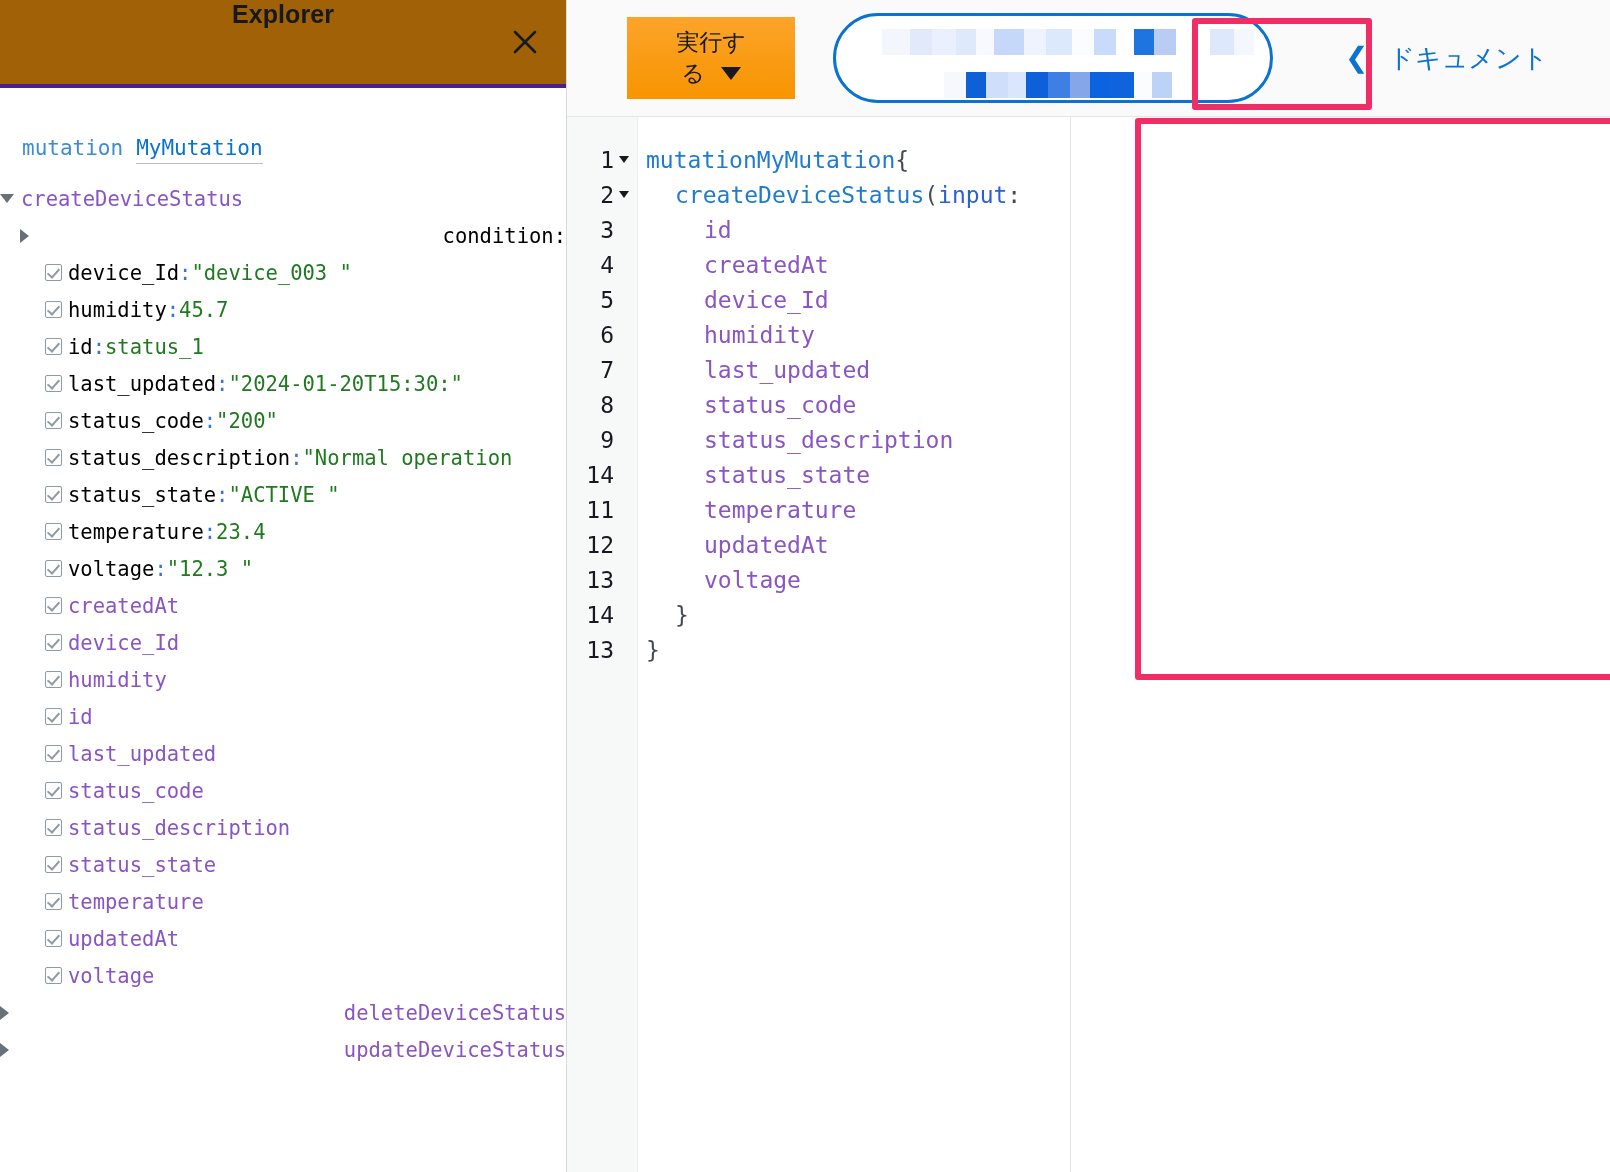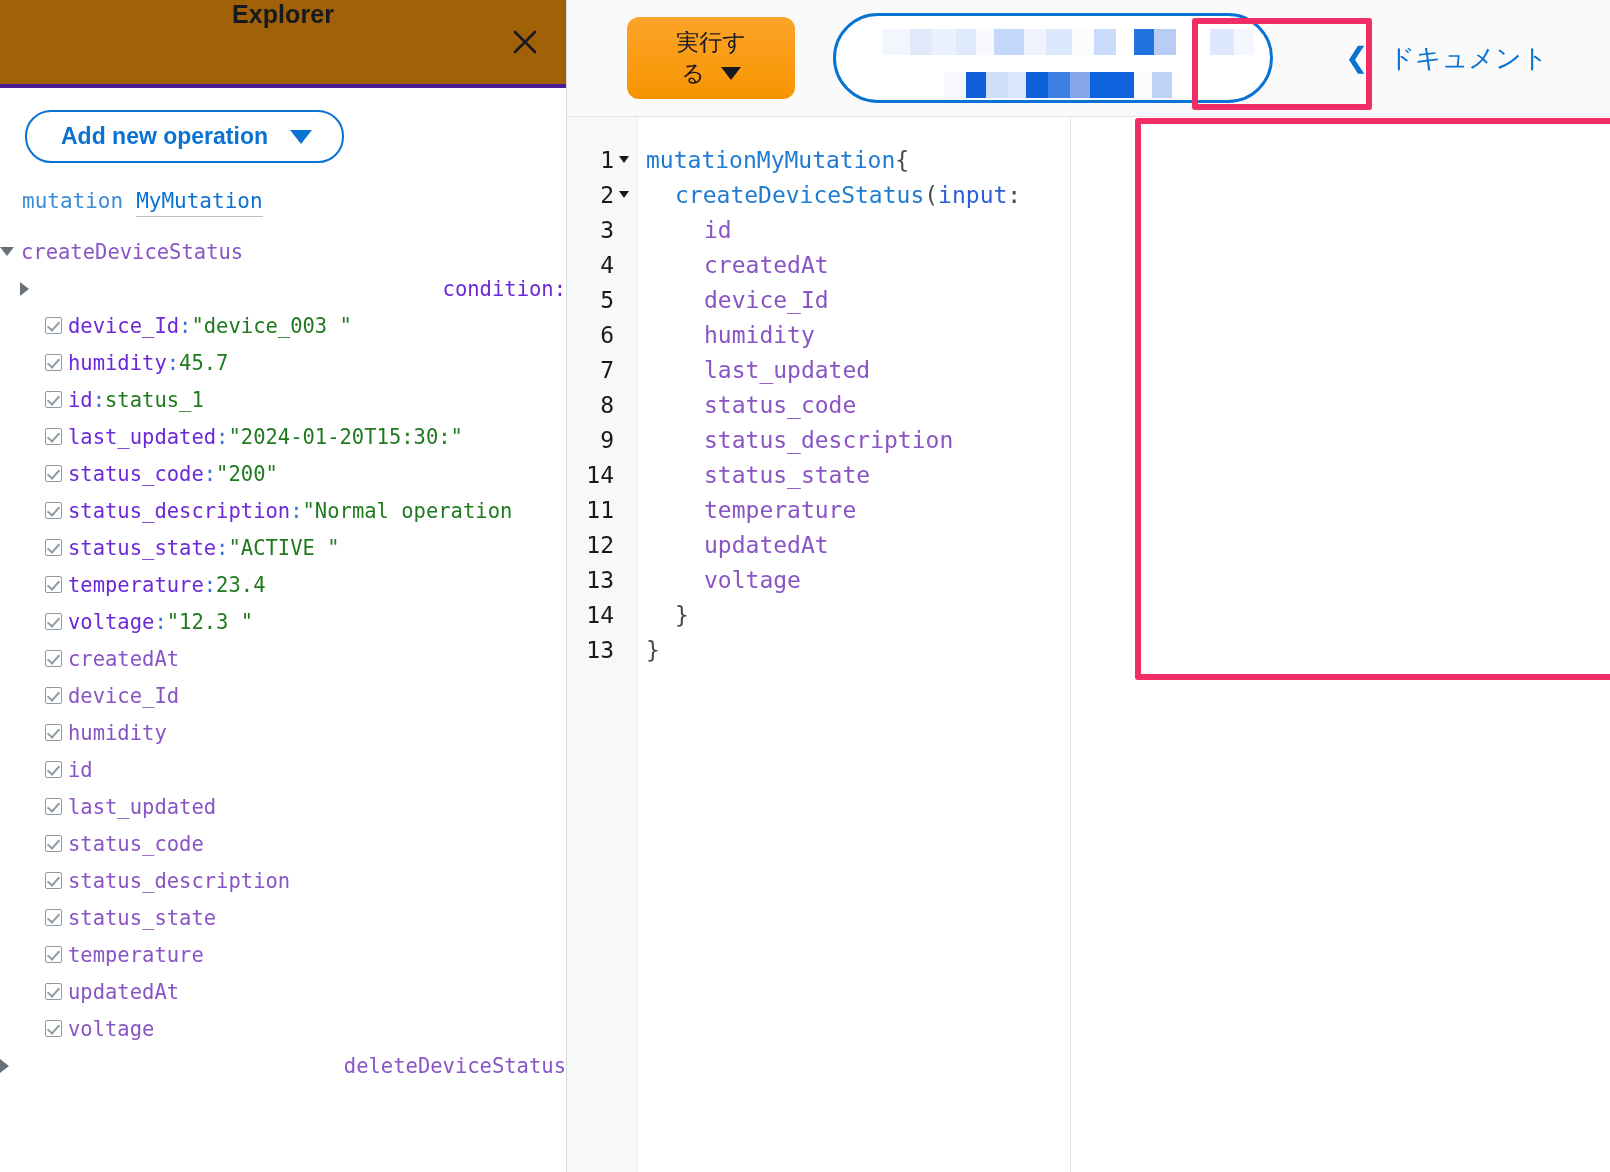--- a/index.html
+++ b/index.html
@@ -129,21 +129,21 @@
   .cbx::after {
     content: "";
     position: absolute;
     left: 4px; top: 1px;
     width: 5px; height: 10px;
     border: solid #8e9ba3;
     border-width: 0 2px 2px 0;
     transform: rotate(42deg);
   }
   .c-purple { color: #8954c4; }
-  .c-blue   { color: #6d28d9; }
+  .c-blue   { color: #000000; }
   .c-green  { color: #1f7a1f; }
   .sep { color: #3b72d9; }
 
   .lvl1 { padding-left: 20px; }
   .lvl2 { padding-left: 45px; }
   .lvl-f { padding-left: 45px; }
 
   
   .right {
     flex: 1 1 auto;
@@ -160,21 +160,21 @@
     display: flex;
     align-items: center;
     padding-left: 60px;
     gap: 38px;
     position: relative;
   }
   .run-btn {
     width: 168px;
     height: 82px;
     background: linear-gradient(180deg,#fca42a 0%,#f79400 100%);
-    border-radius: 12px;
+    border-radius: 0;
     color: #16191f;
     font-size: 23px;
     font-weight: 500;
     display: flex;
     flex-direction: column;
     align-items: center;
     justify-content: center;
     line-height: 1.35;
     cursor: pointer;
     text-align: center;
@@ -323,26 +323,20 @@
     <div class="sidebar-header">
       <div class="sidebar-title">Explorer</div>
       <div class="close-btn">
         <svg width="30" height="30" viewBox="0 0 24 24" aria-hidden="true">
           <path d="M4 4 L20 20 M20 4 L4 20" stroke="#16191f" stroke-width="2.1" fill="none" stroke-linecap="round"></path>
         </svg>
       </div>
     </div>
 
     <div class="sidebar-body">
-      <div class="op-btn-wrap">
-        <button class="add-op-btn">
-          <span>Add new operation</span>
-          <span class="caret-down-sm"></span>
-        </button>
-      </div>
 
       <div class="op-line">
         <span class="kw-mutation">mutation</span>
         <span class="op-name">MyMutation</span>
       </div>
 
       <div class="tree" id="tree">
           <div class="tnode ">
             <span class="tri down"></span>
             <span class="c-purple">createDeviceStatus</span>
@@ -445,20 +439,24 @@
             <span class="cbx"></span>
             <span class="c-purple">updatedAt</span>
           </div>
           <div class="tnode lvl-f">
             <span class="cbx"></span>
             <span class="c-purple">voltage</span>
           </div>
           <div class="tnode ">
             <span class="tri right"></span>
             <span class="c-purple">deleteDeviceStatus</span>
+          </div>
+          <div class="tnode ">
+            <span class="tri right"></span>
+            <span class="c-purple">updateDeviceStatus</span>
           </div>
         </div>
     </div>
   </aside>
 
   <section class="right">
 
     <div class="toolbar">
       <button class="run-btn">
         <span>実行す</span>

